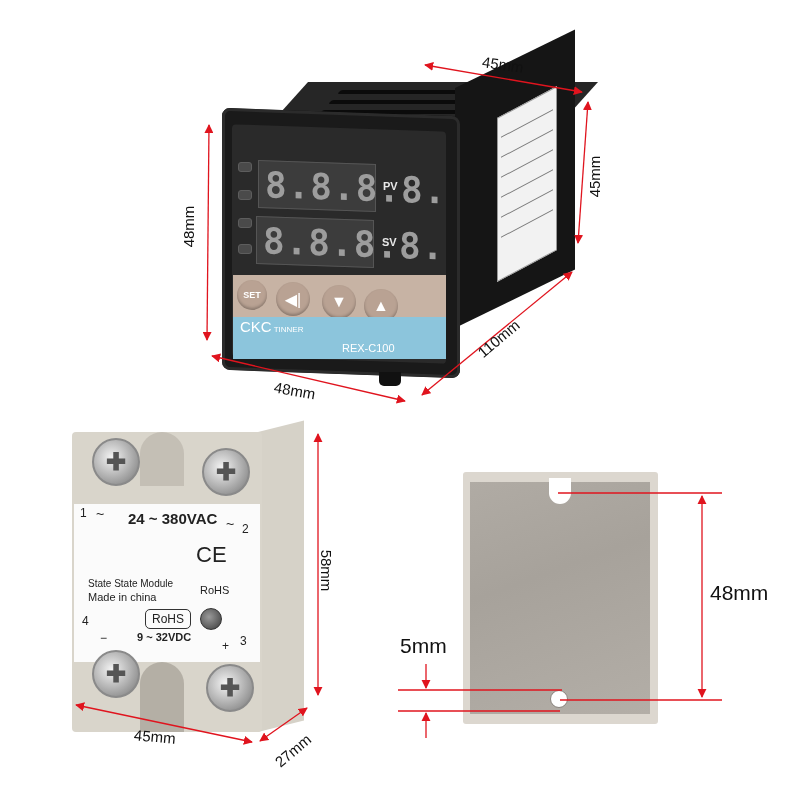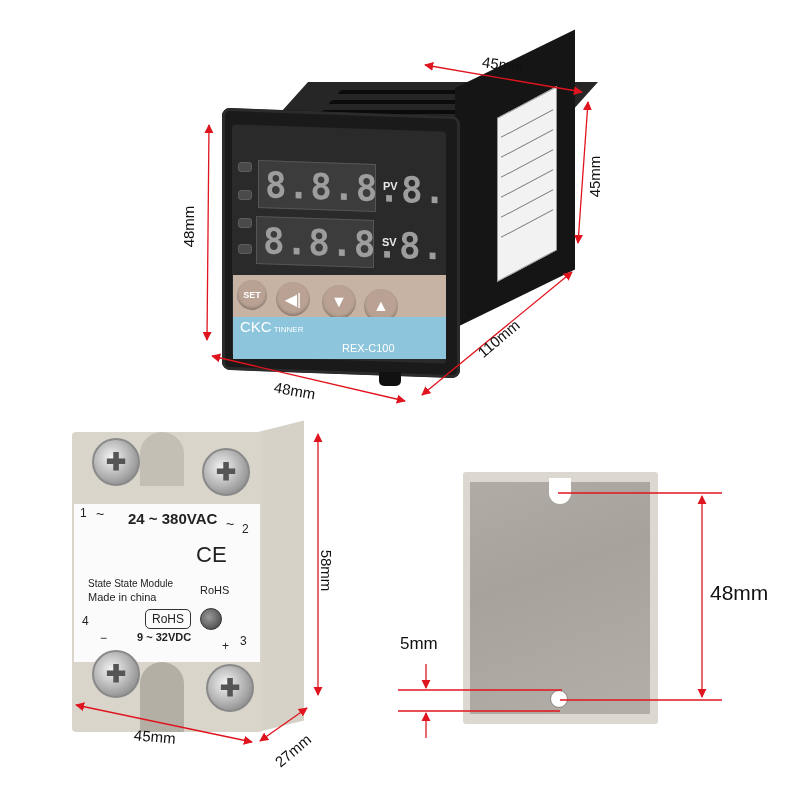--- a/index.html
+++ b/index.html
@@ -177,13 +177,13 @@
 
 <div class="dim-text" style="left:482px;top:56px;font-size:15px;transform:rotate(8deg)">45mm</div>
 <div class="dim-text" style="left:574px;top:168px;font-size:15px;transform:rotate(-90deg)">45mm</div>
 <div class="dim-text" style="left:168px;top:218px;font-size:15px;transform:rotate(-90deg)">48mm</div>
 <div class="dim-text" style="left:274px;top:382px;font-size:15px;transform:rotate(10deg)">48mm</div>
 <div class="dim-text" style="left:474px;top:330px;font-size:15px;transform:rotate(-40deg)">110mm</div>
 <div class="dim-text" style="left:306px;top:562px;font-size:15px;transform:rotate(90deg)">58mm</div>
 <div class="dim-text" style="left:134px;top:728px;font-size:15px;transform:rotate(5deg)">45mm</div>
 <div class="dim-text" style="left:272px;top:742px;font-size:15px;transform:rotate(-40deg)">27mm</div>
 <div class="dim-text" style="left:710px;top:581px;font-size:21px">48mm</div>
-<div class="dim-text" style="left:400px;top:634px;font-size:17px">5mm</div>
+<div class="dim-text" style="left:400px;top:634px;font-size:21px">5mm</div>
 
 </body></html>

